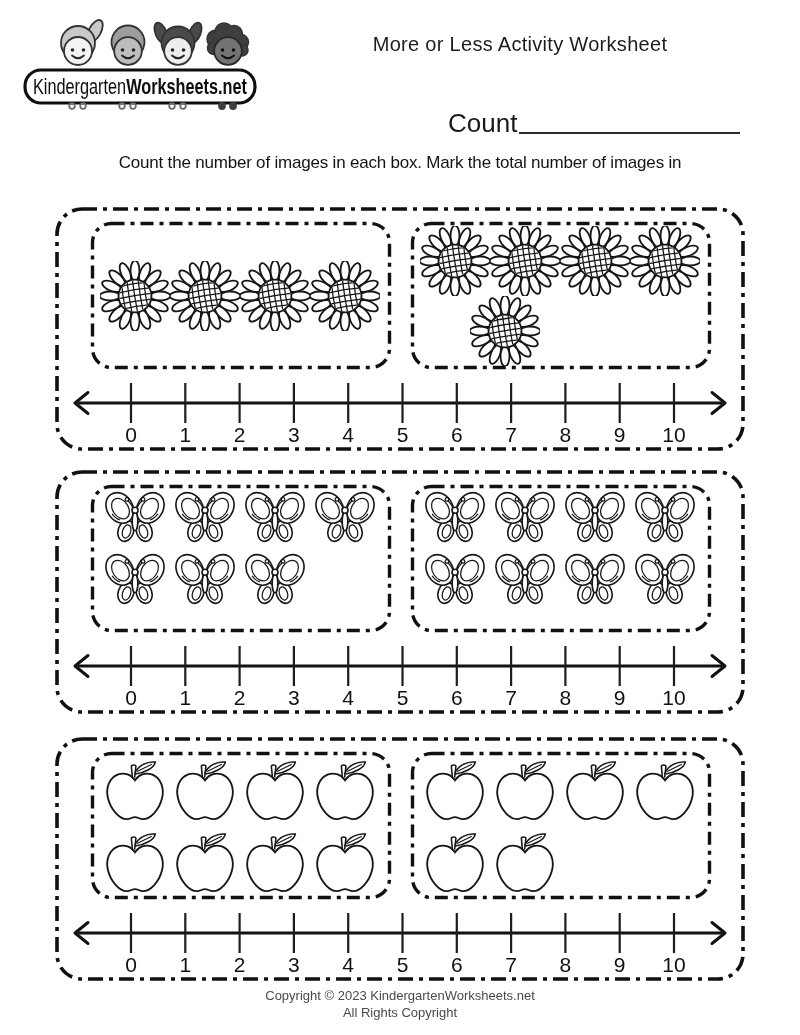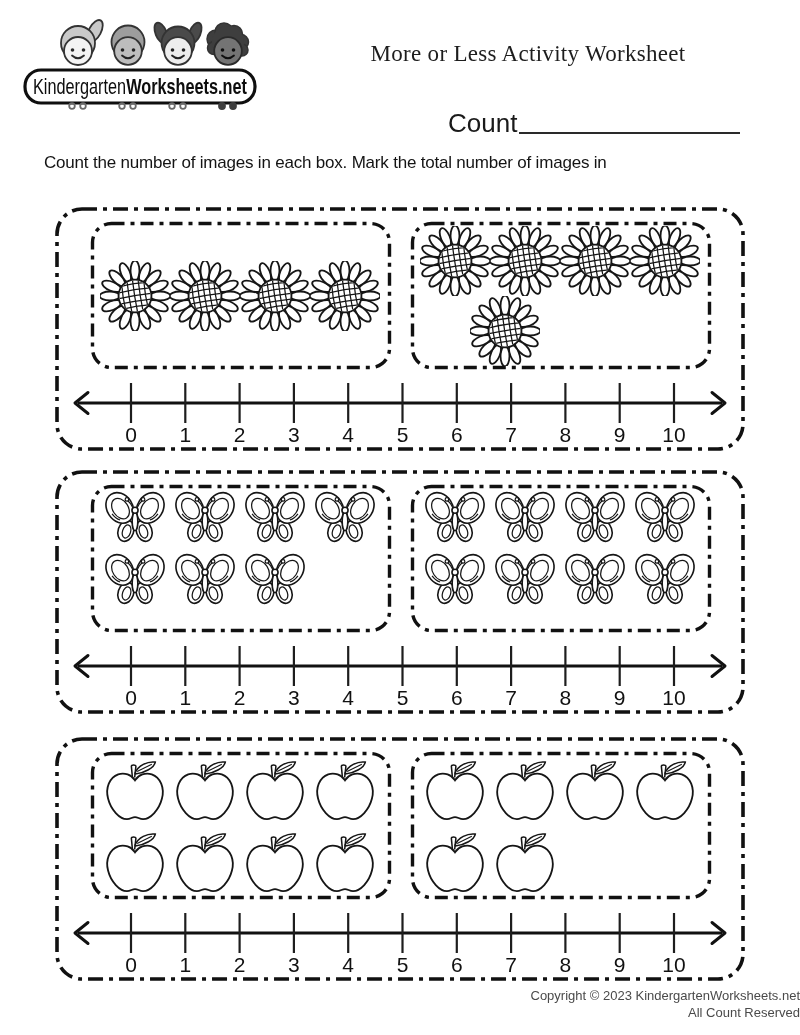--- a/index.html
+++ b/index.html
@@ -7,21 +7,21 @@
          font-family:"Liberation Sans",sans-serif;color:#161616;}
 
   
   .logo-svg{position:absolute;left:22px;top:6px;}
   .site-url{position:absolute;left:27px;top:116px;font-size:14.5px;color:#8a8a8a;letter-spacing:.4px;}
   .title{position:absolute;left:270px;top:33px;width:500px;text-align:center;
          font-size:30px;font-weight:400;letter-spacing:.3px;color:#1d1d1d;}
   .name-row{position:absolute;left:448px;top:108px;width:292px;display:flex;align-items:flex-end;
             font-size:26px;color:#1a1a1a;}
   .name-line{flex:1;border-bottom:2px solid #2a2a2a;height:2px;margin:0 0 5px 2px;}
-  .instructions{position:absolute;left:44px;top:152px;width:712px;
+  .instructions{position:absolute;left:44px;top:152px;width:712px;text-align:center;
                 font-size:17px;line-height:21.5px;letter-spacing:-.2px;color:#141414;}
 
   
   section.row{position:absolute;left:55px;width:690px;height:244px;}
   .row-0{top:207px}.row-1{top:470px}.row-2{top:737px}
   .borders{position:absolute;left:0;top:0;}
   .box{position:absolute;top:15px;width:300px;height:147px;display:flex;flex-direction:column;
        box-sizing:border-box;padding:0 9px;overflow:hidden;}
   .box-left{left:36px}.box-right{left:356px}
   .valign-center{justify-content:center}
@@ -33,21 +33,21 @@
   .icon-apple{width:70px;height:71px;margin-bottom:1px;}
 
   
   .numberline{position:absolute;left:0;top:174px;width:690px;height:70px;}
   .nl-svg{position:absolute;left:0;top:0;}
   .nl-svg .tick{stroke:#1d1d1d;stroke-width:2.2;}
   .nl-labels{position:absolute;left:0;top:42px;width:100%;height:28px;}
   .nl-label{position:absolute;top:0;width:32px;text-align:center;font-size:21px;color:#111;}
 
   
-  .footer{position:absolute;left:0;top:987px;width:800px;text-align:right;
+  .footer{position:absolute;left:0;top:987px;width:800px;text-align:center;
           font-size:13px;line-height:1.32;color:#4a4a4a;}
 </style>
 </head>
 <body>
 
 <svg width="0" height="0" style="position:absolute" aria-hidden="true">
   <defs>
     <clipPath id="sf-clip">
         <circle cx="50" cy="50" r="22"></circle>
       </clipPath>
@@ -173,21 +173,21 @@
       <circle cx="100" cy="100" r="2.8"></circle>
         <circle cx="111" cy="100" r="2.8"></circle>
       <circle cx="150" cy="100" r="2.8"></circle>
         <circle cx="161" cy="100" r="2.8"></circle>
       <circle cx="200" cy="100" r="3" fill="#3e3e3e" stroke="#3e3e3e"></circle>
       <circle cx="211" cy="100" r="3" fill="#3e3e3e" stroke="#3e3e3e"></circle>
     </g>
   </svg>
 
 
-  <h1 class="title" style="margin:8px;font-size:23px;font-weight:400;font-family:Liberation Serif, serif;">More or Less Activity Worksheet</h1>
+  <h1 class="title" style="margin:0;font-size:20px;font-weight:400;">More or Less Activity Worksheet</h1>
 
   <div class="name-row">
     <span>Count</span>
     <span class="name-line"></span>
   </div>
 
   <div class="instructions">
     <div>Count the number of images in each box. Mark the total number of images in</div>
   </div>
 
@@ -451,16 +451,16 @@
           <span class="nl-label" style="left: 440.1px;">7</span>
           <span class="nl-label" style="left: 494.4px;">8</span>
           <span class="nl-label" style="left: 548.7px;">9</span>
           <span class="nl-label" style="left: 603px;">10</span>
         </div>
     </div>
   </section>
 
   <div class="footer">
     <div>Copyright © 2023 KindergartenWorksheets.net</div>
-    <div>All Count Reserved</div>
+    <div>All Rights Copyright</div>
   </div>
 
 </div>
 
 </body></html>

